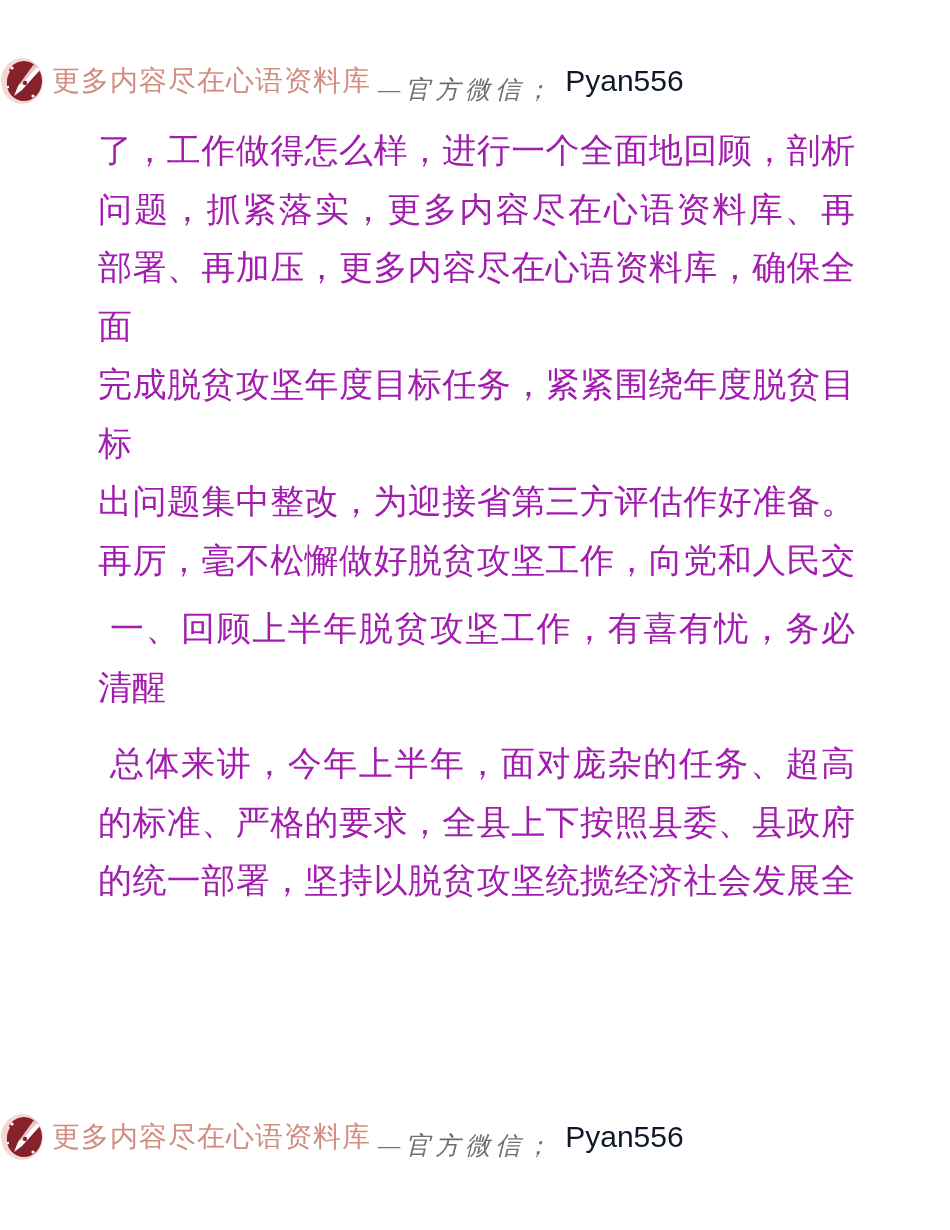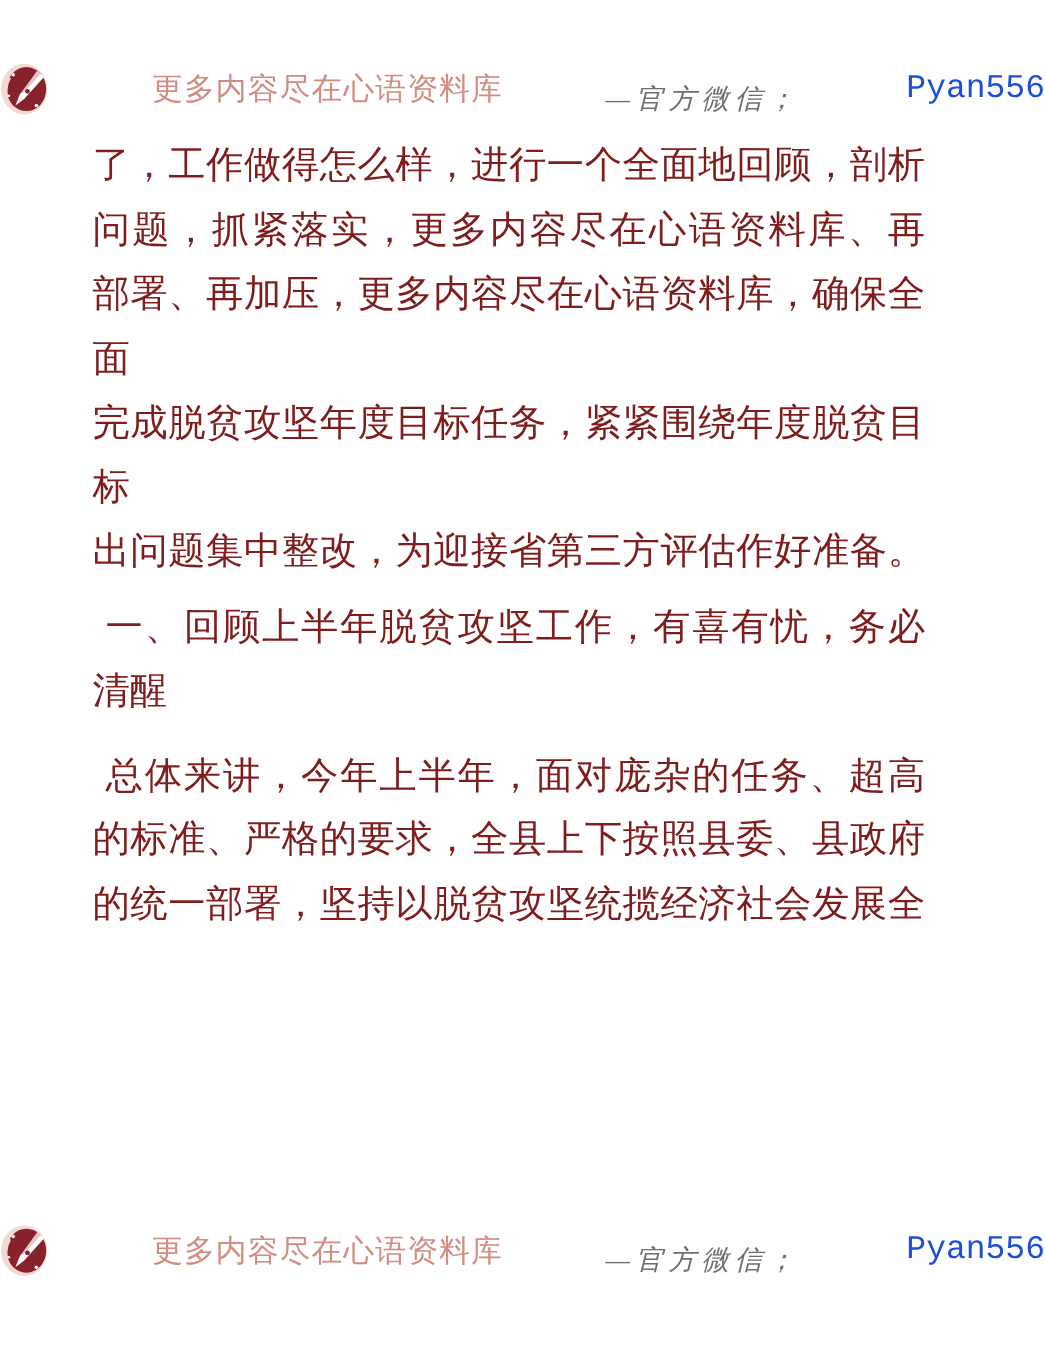--- a/index.html
+++ b/index.html
@@ -11,21 +11,21 @@
     overflow: hidden;
     font-family: "Liberation Serif", "DejaVu Serif", serif;
   }
 
   
   .watermark {
     position: absolute;
     left: 0;
     width: 100%;
     display: flex;
-    justify-content: space-between;
+    justify-content: flex-start;
     align-items: center;
     gap: 7px;
   }
   .watermark.top    { top: 56px;  }
   .watermark.bottom { top: 1112px; }
   .logo { display: inline-block; width: 45px; height: 50px; }
   .logo svg { display: block; }
   .brand {
     color: #d28c80;
     font-size: 28px;
@@ -34,34 +34,34 @@
   }
   .channel {
     color: #6e6e73;
     font-size: 25px;
     font-style: italic;
     letter-spacing: 5px;
     white-space: nowrap;
     margin-top: 16px;
   }
   .wid {
-    color: #1d4ed8;
+    color: #0f172a;
     font-size: 30px;
-    font-family: Liberation Mono, monospace;
+    font-family: Liberation Sans, sans-serif;
     margin-left: 3px;
     white-space: nowrap;
   }
 
   
   .doc {
     position: absolute;
-    left: 84px;
+    left: 98px;
     top: 122px;
     width: 757px;
-    color: #7f1d1d;
+    color: #a21caf;
     font-size: 34px;
     line-height: 58.5px;
   }
   .para { margin: 0; padding: 0; }
   .para.p1 { margin-bottom: 10px; }
   .para.p2 { margin-bottom: 14px; }
   .para.p3 { margin-bottom: 18px; }
   .para.p4 { margin-bottom: 0; }
   .line {
     display: block;
@@ -97,20 +97,21 @@
   </header>
 
   <main class="doc">
 
     <p class="para p1">
       <span class="line">了，工作做得怎么样，进行一个全面地回顾，剖析</span>
       <span class="line">问题，抓紧落实，更多内容尽在心语资料库、再</span>
       <span class="line">部署、再加压，更多内容尽在心语资料库，确保全面</span>
       <span class="line">完成脱贫攻坚年度目标任务，紧紧围绕年度脱贫目标</span>
       <span class="line">出问题集中整改，为迎接省第三方评估作好准备。</span>
+      <span class="line">再厉，毫不松懈做好脱贫攻坚工作，向党和人民交</span>
     </p>
 
 
     <p class="para p3">
       <span class="line indent">一、回顾上半年脱贫攻坚工作，有喜有忧，务必</span>
       <span class="line last">清醒</span>
     </p>
 
     <p class="para p4">
       <span class="line indent">总体来讲，今年上半年，面对庞杂的任务、超高</span>

